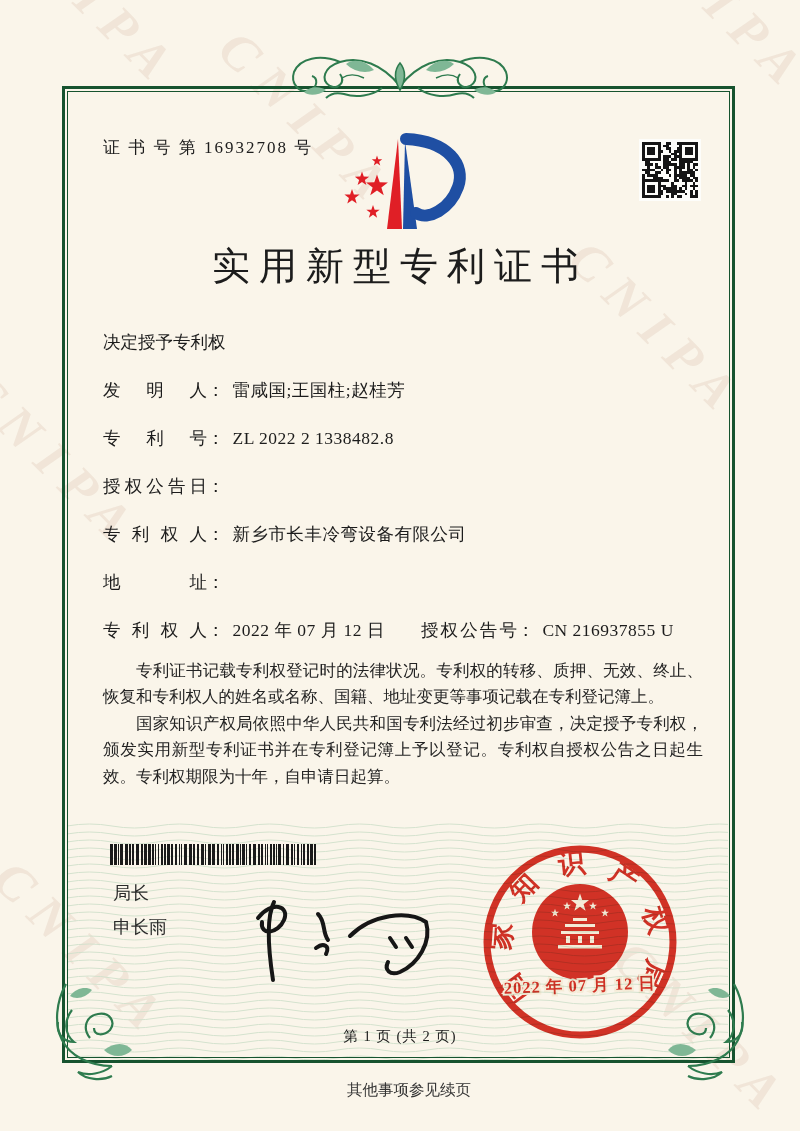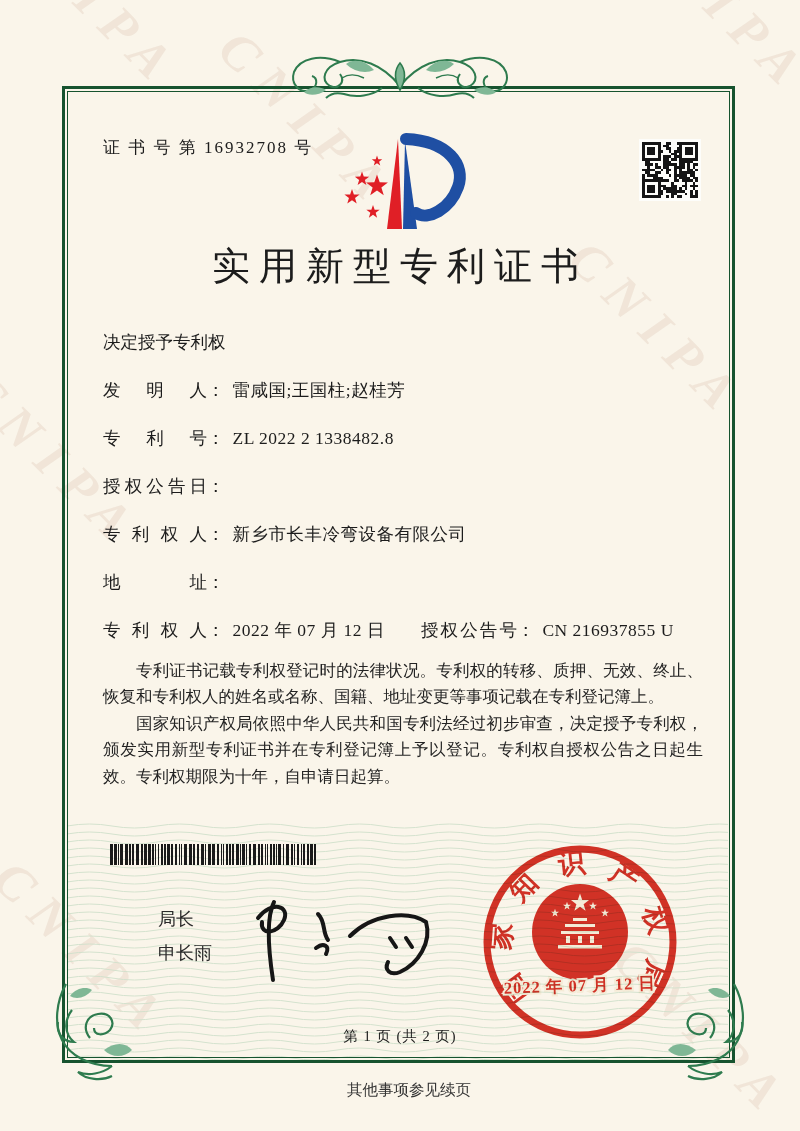--- a/index.html
+++ b/index.html
@@ -36,22 +36,22 @@
   .pair2{margin-left:36px;display:flex;align-items:baseline;}
   .pair2 .lbl{width:96px;}
   
   .body-text{position:absolute;left:103px;top:658px;width:600px;font-size:16.5px;line-height:1.6;
              text-align:justify;z-index:4;color:#242424;}
   .body-text p{margin:0;text-indent:2em;}
   
   .barcode{position:absolute;left:110px;top:844px;width:212px;height:21px;z-index:4;font-size:0;}
   .barcode i{display:inline-block;height:100%;background:#1a1a1a;}
   
-  .sig-block{position:absolute;left:113px;top:902px;z-index:4;
-             font-family:"Liberation Sans","DejaVu Sans",sans-serif;font-size:18px;color:#2a2a2a;margin-left:45px;}
+  .sig-block{position:absolute;left:113px;top:876px;z-index:4;
+             font-family:"Liberation Sans","DejaVu Sans",sans-serif;font-size:18px;color:#2a2a2a;}
   .sig-block div{line-height:34px;}
   .sig-svg{position:absolute;left:222px;top:884px;width:215px;height:105px;z-index:4;}
   
   .seal{position:absolute;left:478px;top:840px;width:204px;height:204px;z-index:5;opacity:.95;mix-blend-mode:multiply;}
   .seal text{font-family:"Liberation Serif","DejaVu Serif",serif;}
   
   .page-num{position:absolute;left:0;top:1027px;width:100%;text-align:center;font-size:14.5px;letter-spacing:1px;z-index:4;}
   .foot-note{position:absolute;left:9px;top:1080px;width:100%;text-align:center;font-size:15.5px;color:#333;z-index:4;}
 </style>
 </head>

